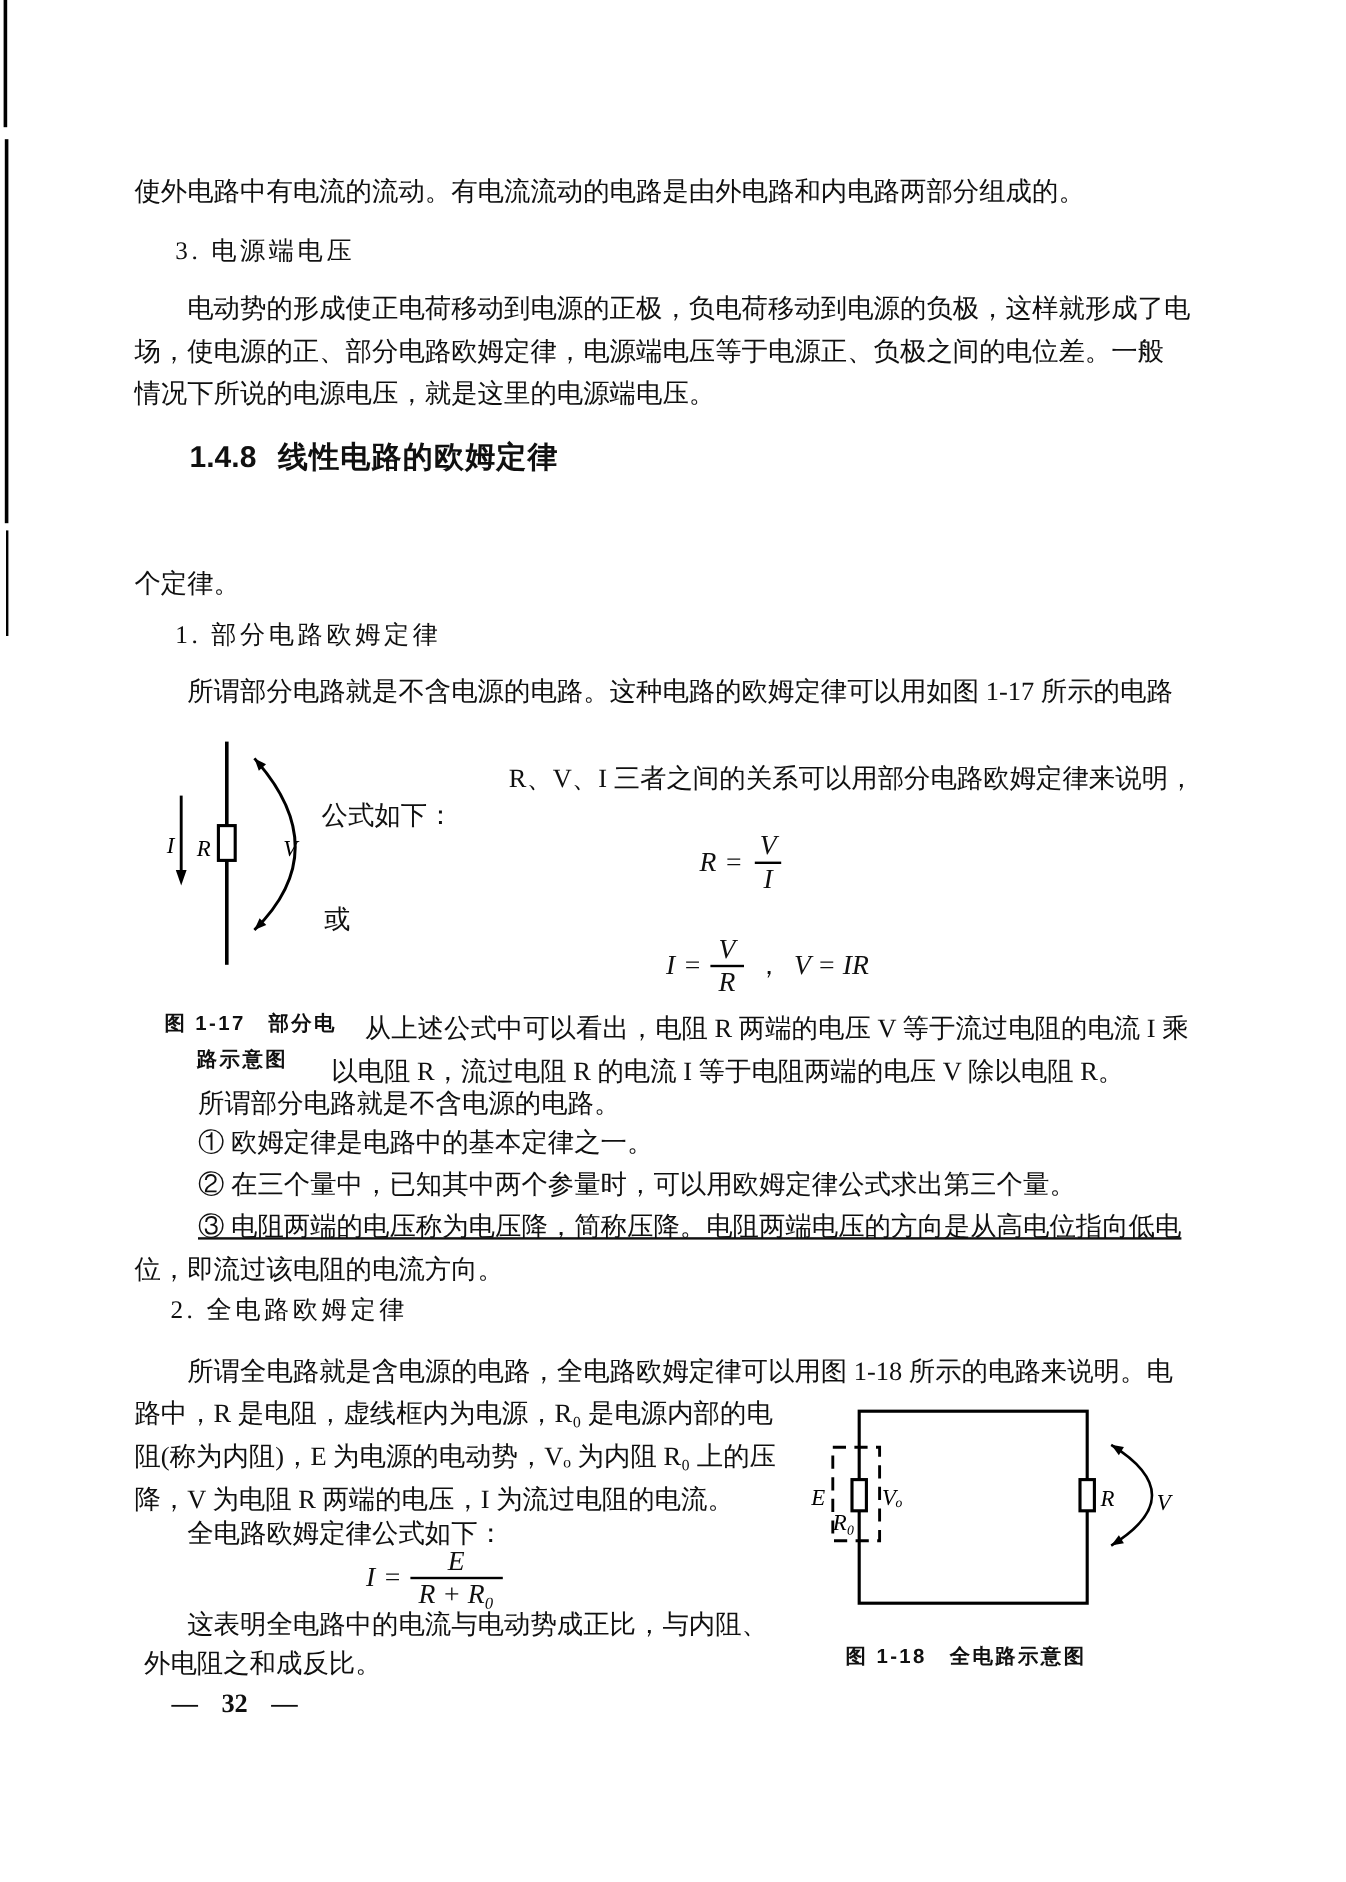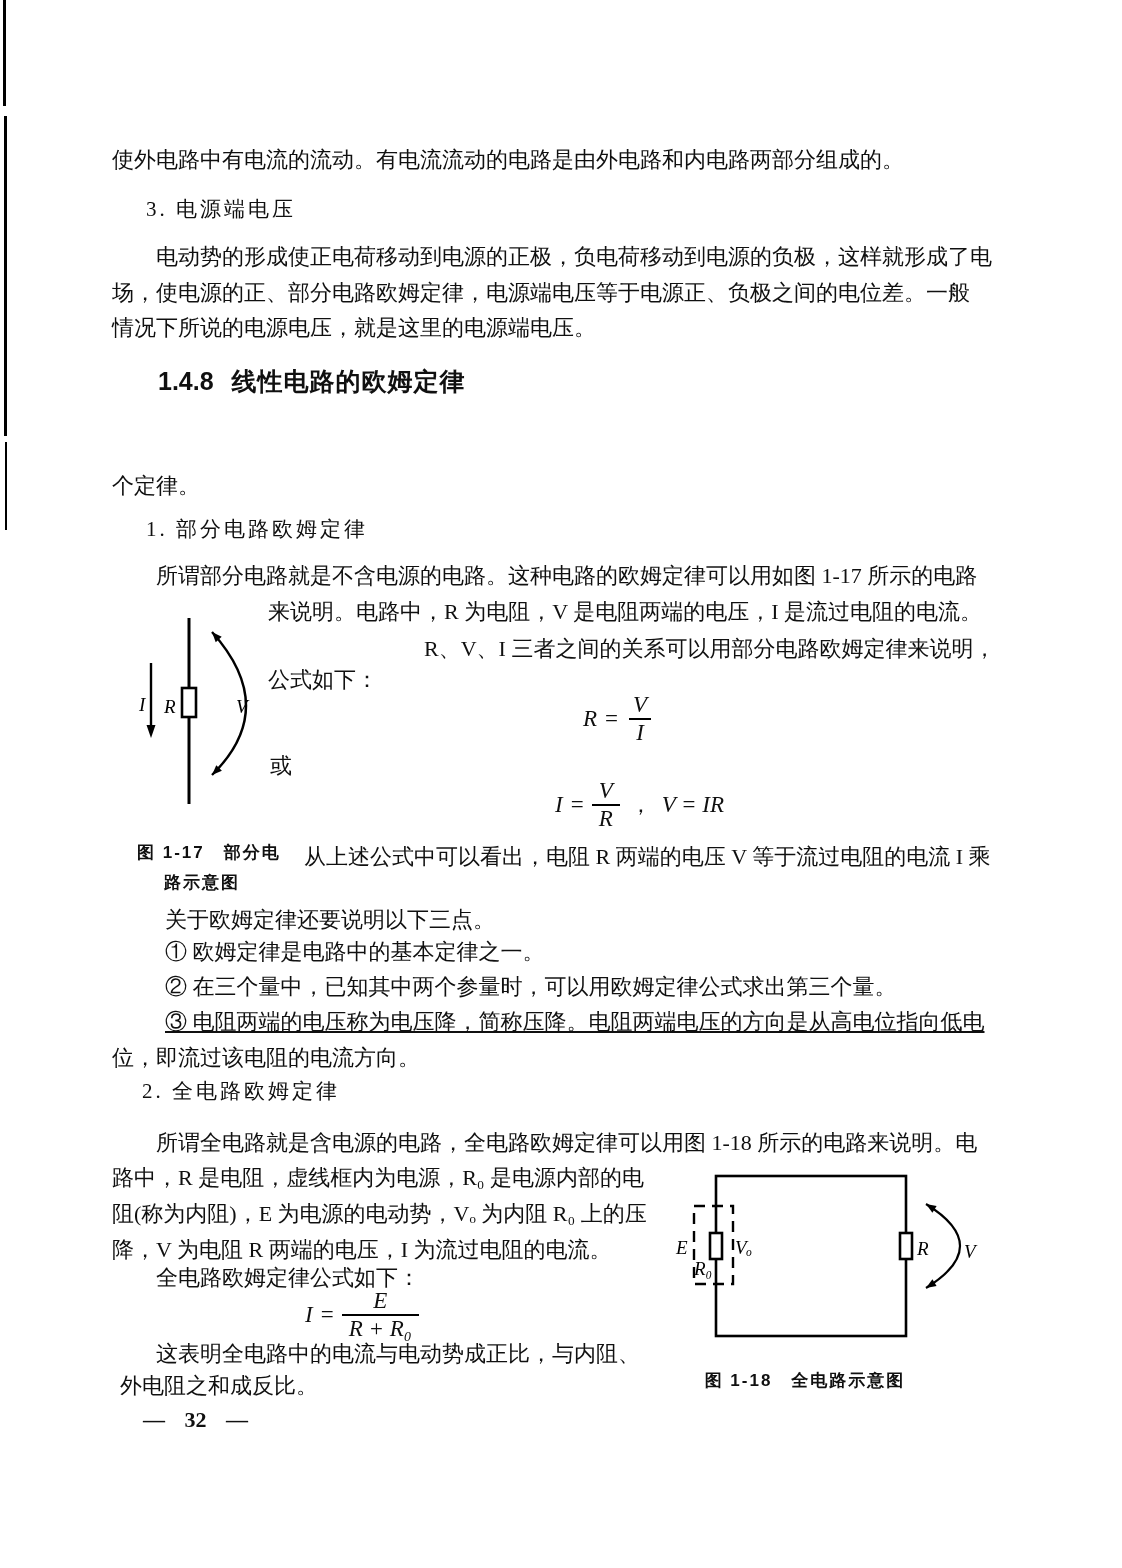--- a/index.html
+++ b/index.html
@@ -45,21 +45,20 @@
   <div class="t" style="left:112px;top:314px;">情况下所说的电源电压，就是这里的电源端电压。</div>
 
   <div class="t head" style="left:158px;top:366px;">
     <span class="num">1.4.8</span><span>线性电路的欧姆定律</span>
   </div>
 
   <div class="t" style="left:112px;top:472px;">个定律。</div>
 
   <div class="t sub" style="left:146px;top:516px;">1. 部分电路欧姆定律</div>
   <div class="t" style="left:156px;top:562px;">所谓部分电路就是不含电源的电路。这种电路的欧姆定律可以用如图 1-17 所示的电路</div>
-  <div class="t" style="left:268px;top:598px;">来说明。电路中，R 为电阻，V 是电阻两端的电压，I 是流过电阻的电流。</div>
   <div class="t" style="left:424px;top:635px;">R、V、I 三者之间的关系可以用部分电路欧姆定律来说明，</div>
   <div class="t" style="left:268px;top:666px;">公式如下：</div>
 
   <div class="formula" style="left:583px;top:692px;">
     <span>R</span>
     <span class="eq">=</span>
     <span class="frac">
       <span class="num">V</span>
       <span class="den">I</span>
     </span>
@@ -87,21 +86,22 @@
     <polygon points="84,20 93.7,24.8 87.7,30.2" fill="#000"></polygon>
     <polygon points="84,163 93.9,158.8 88.3,153.2" fill="#000"></polygon>
     <text x="11" y="99">I</text>
     <text x="36" y="101">R</text>
     <text x="108" y="101">V</text>
   </svg>
   <div class="t cap" style="left:137px;top:842px;">图 1-17　部分电</div>
   <div class="t cap" style="left:164px;top:872px;">路示意图</div>
 
   <div class="t" style="left:304px;top:843px;">从上述公式中可以看出，电阻 R 两端的电压 V 等于流过电阻的电流 I 乘</div>
-  <div class="t" style="left:165px;top:906px;">关于欧姆定律还要说明以下三点。</div>
+  <div class="t" style="left:276px;top:879px;">以电阻 R，流过电阻 R 的电流 I 等于电阻两端的电压 V 除以电阻 R。</div>
+  <div class="t" style="left:165px;top:906px;">所谓部分电路就是不含电源的电路。</div>
   <div class="t" style="left:165px;top:938px;">① 欧姆定律是电路中的基本定律之一。</div>
   <div class="t" style="left:165px;top:973px;">② 在三个量中，已知其中两个参量时，可以用欧姆定律公式求出第三个量。</div>
   <div class="t" style="left:165px;top:1008px;text-decoration:underline;">③ 电阻两端的电压称为电压降，简称压降。电阻两端电压的方向是从高电位指向低电</div>
   <div class="t" style="left:112px;top:1044px;">位，即流过该电阻的电流方向。</div>
 
   <div class="t sub" style="left:142px;top:1078px;">2. 全电路欧姆定律</div>
   <div class="t" style="left:156px;top:1129px;">所谓全电路就是含电源的电路，全电路欧姆定律可以用图 1-18 所示的电路来说明。电</div>
   <div class="t" style="left:112px;top:1164px;">路中，R 是电阻，虚线框内为电源，R₀ 是电源内部的电</div>
   <div class="t" style="left:112px;top:1200px;">阻(称为内阻)，E 为电源的电动势，Vₒ 为内阻 R₀ 上的压</div>
   <div class="t" style="left:112px;top:1236px;">降，V 为电阻 R 两端的电压，I 为流过电阻的电流。</div>

